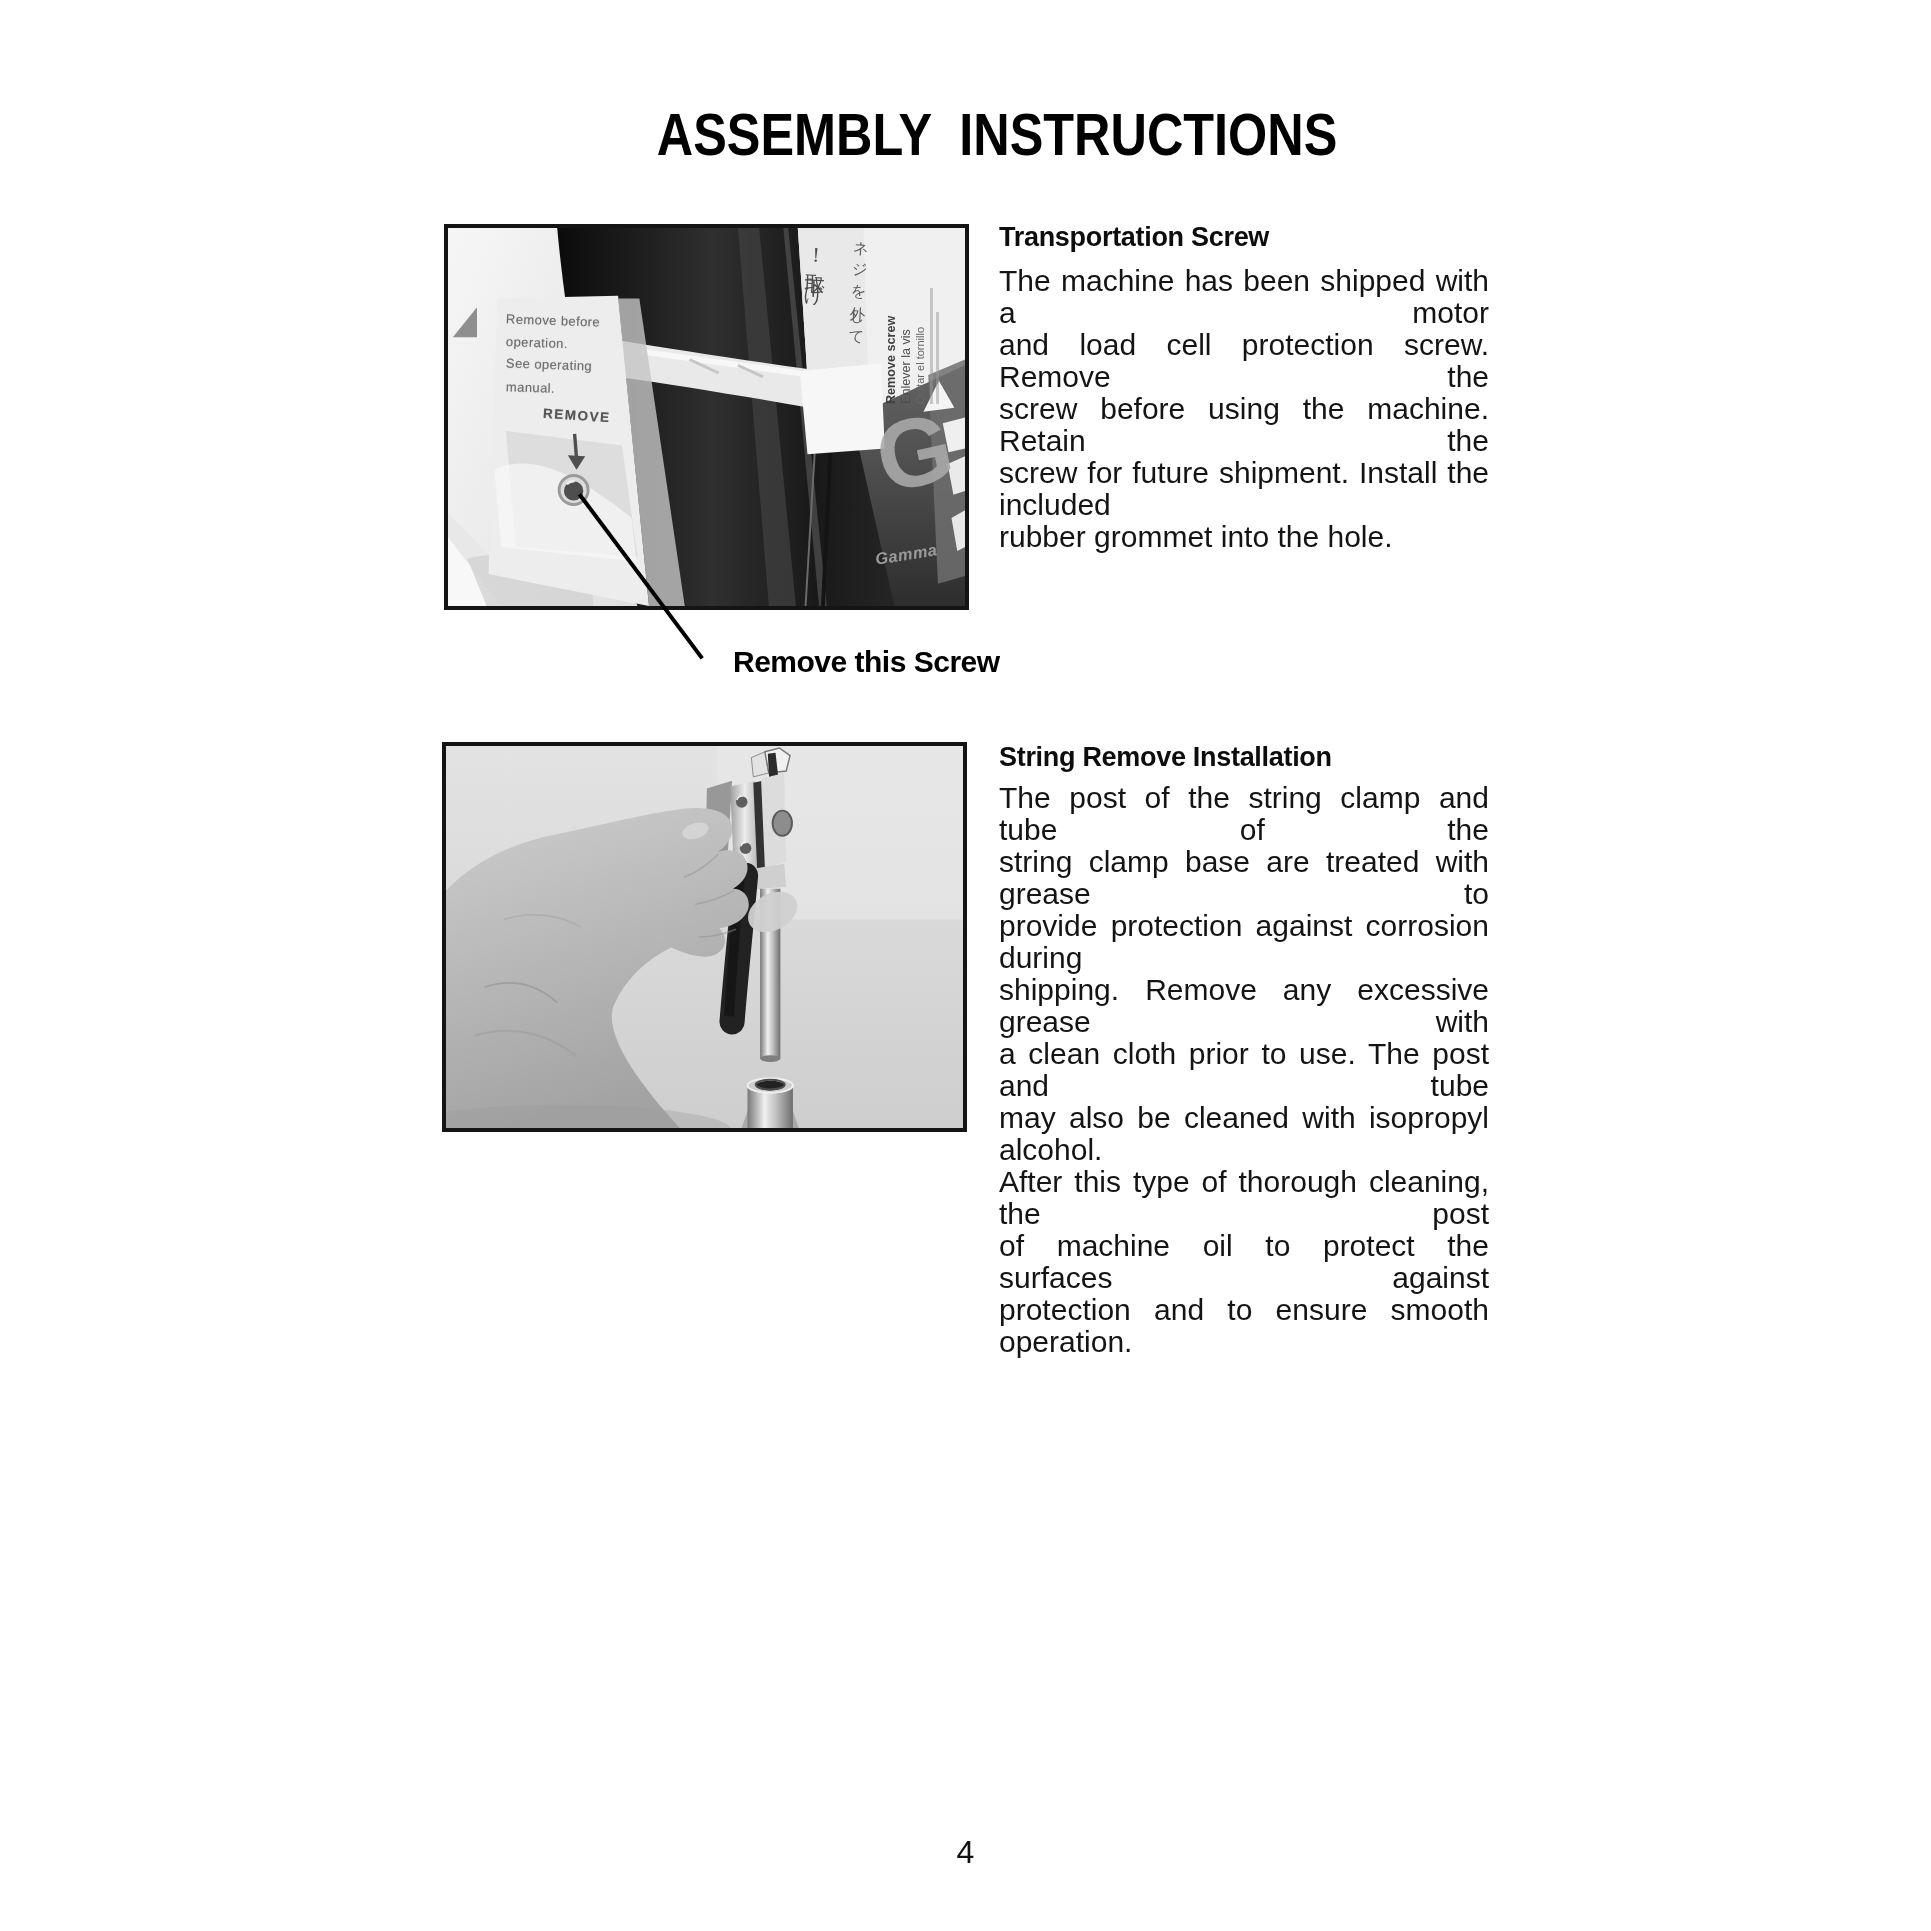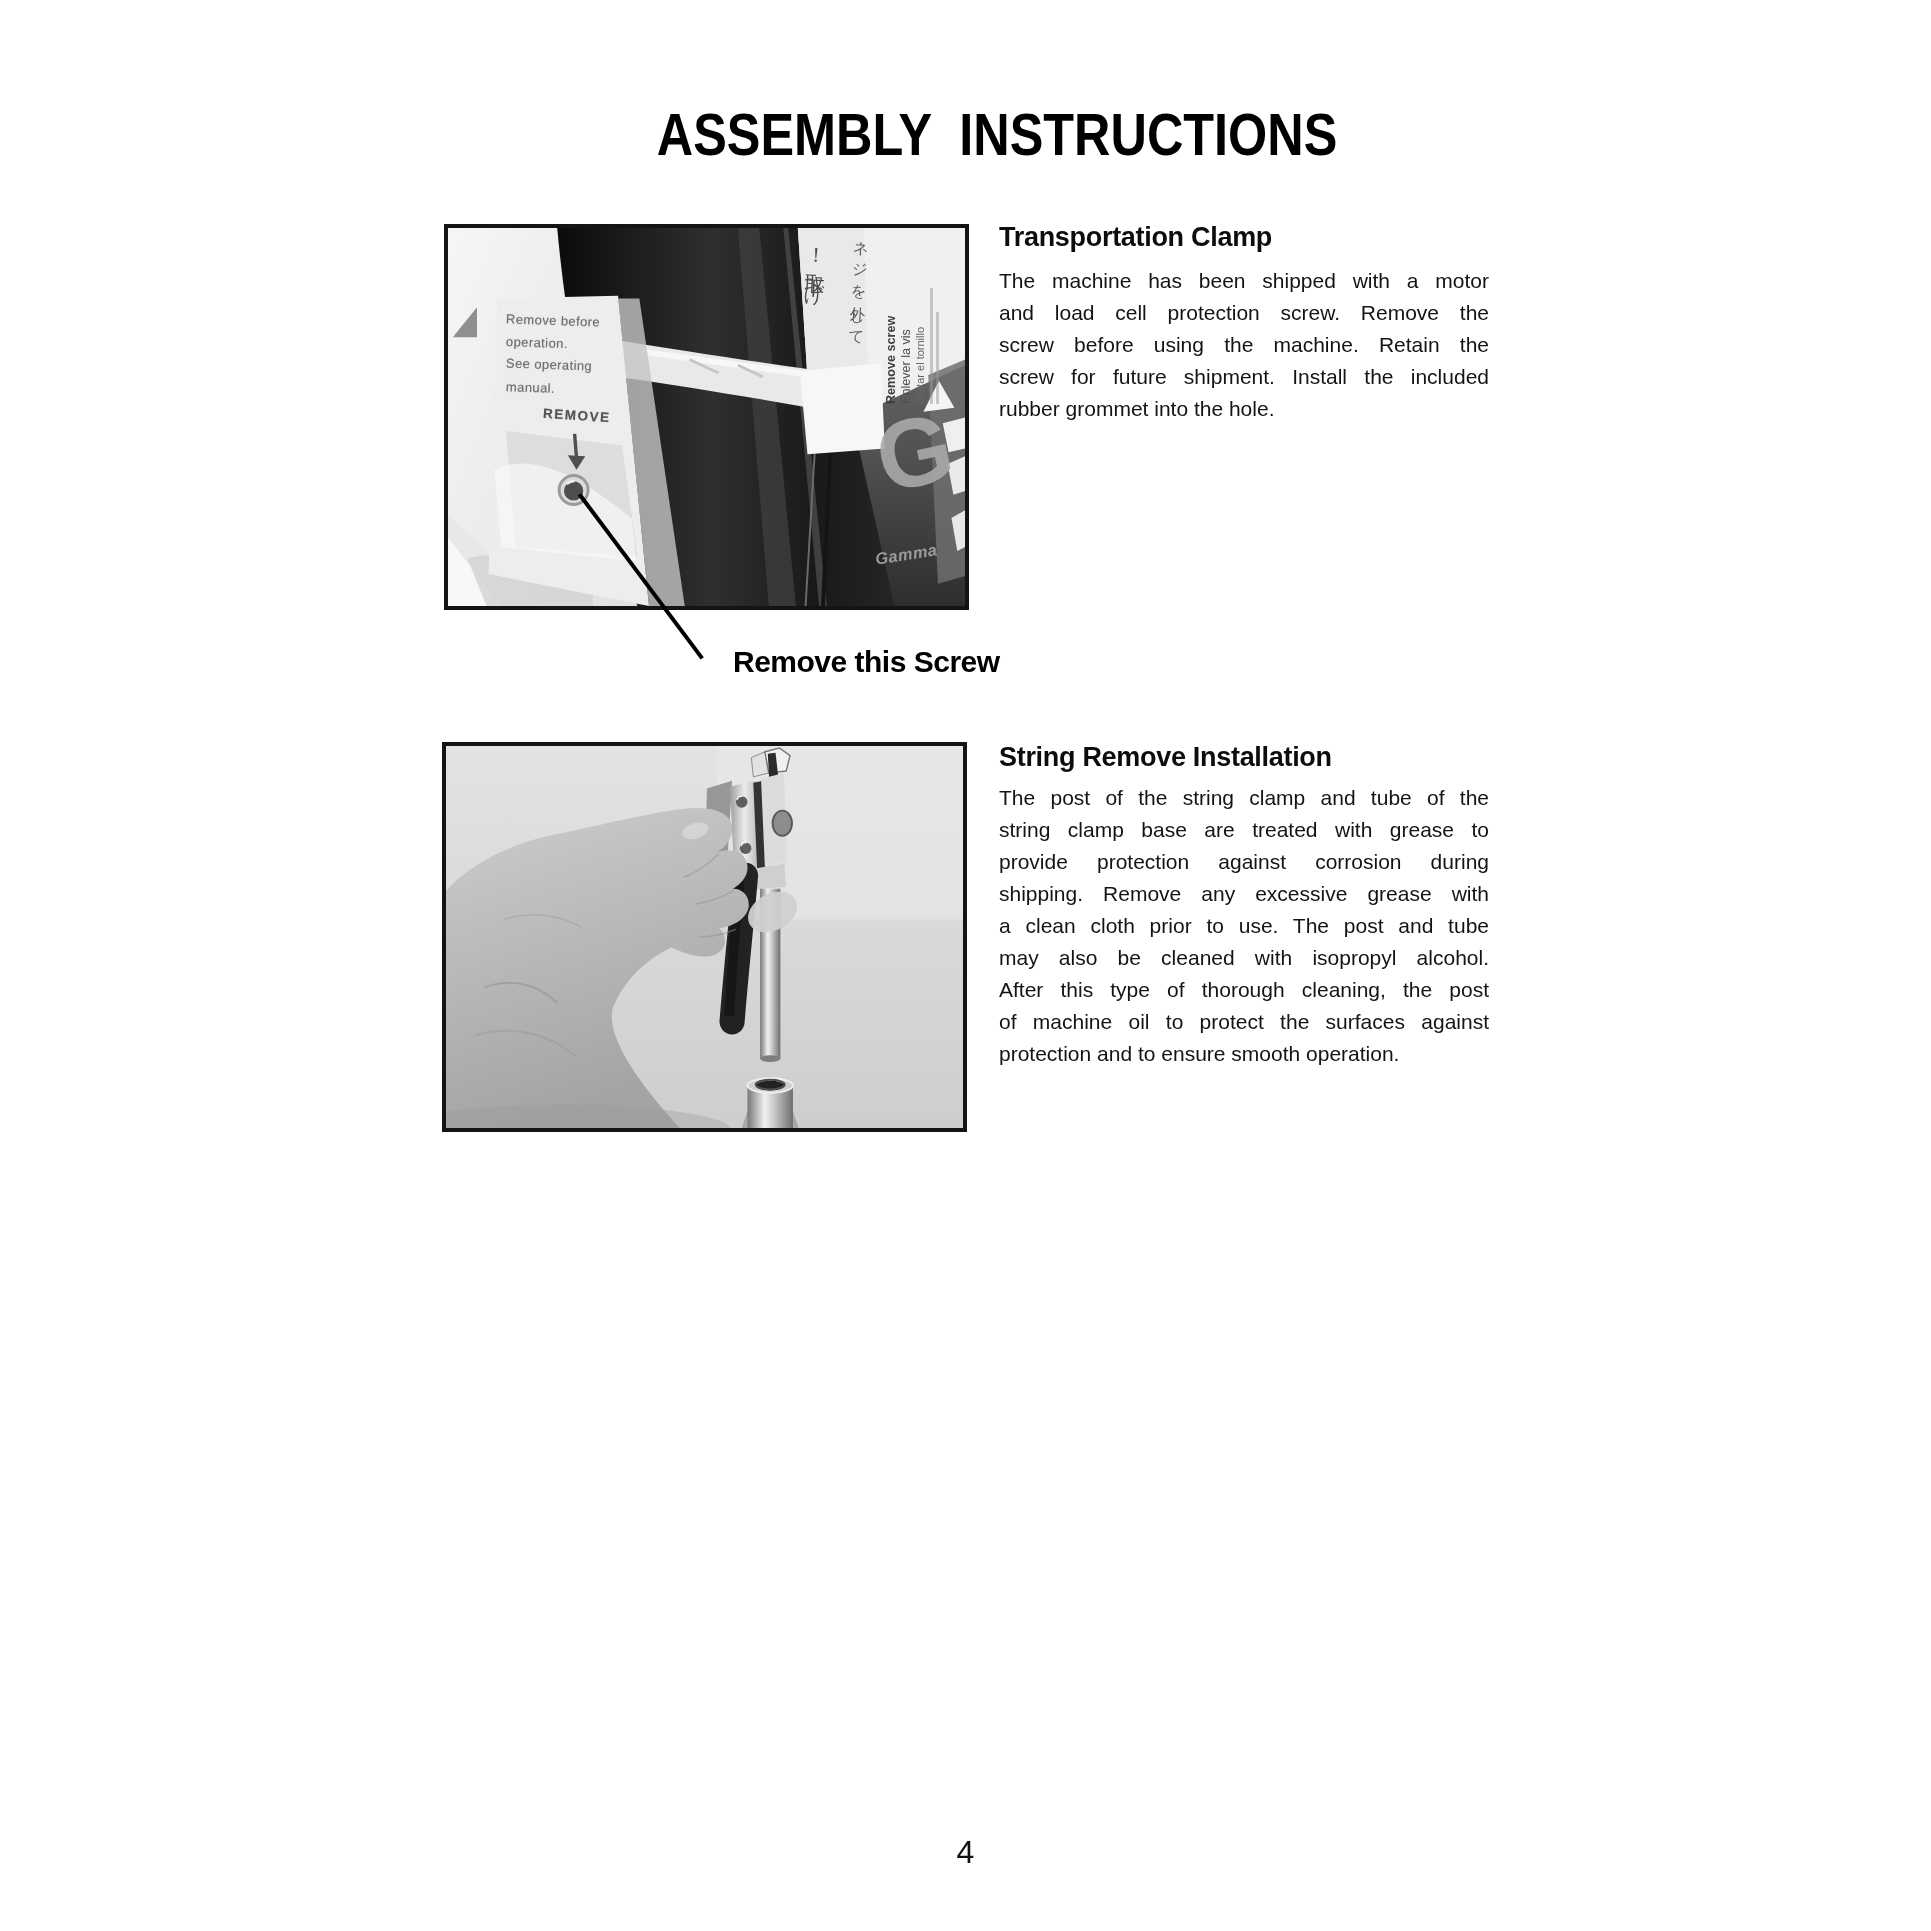--- a/index.html
+++ b/index.html
@@ -37,21 +37,21 @@
 
   .callout-line{position:absolute;left:581px;top:493px;width:205px;height:3.9px;background:#000;
                 transform-origin:0 0;transform:rotate(53.2deg);z-index:5;}
   .caption{position:absolute;left:733px;top:645px;font-size:30px;font-weight:bold;
            letter-spacing:-0.5px;white-space:nowrap;}
 
   .col{position:absolute;left:999px;width:490px;}
   .sec-heading{font-size:27px;font-weight:bold;letter-spacing:-0.3px;color:#0d0d0d;}
   #head1{top:222px;} #head2{top:742px;}
   #body1{top:265px;} #body2{top:782px;}
-  .bodyline{font-size:21px;line-height:32px;color:#141414;
+  .bodyline{font-size:30px;line-height:32px;color:#141414;
             text-align:justify;text-align-last:justify;}
   .bodyline.last{text-align-last:left;}
 
   .pagenum{position:absolute;top:1834px;left:0;width:100%;text-align:center;font-size:32px;color:#111;}
 </style>
 </head>
 <body>
 
 <div class="page">
 
@@ -196,21 +196,21 @@
       <polygon points="306,396 312,378 359,378 365,396" fill="#a9a9a9"></polygon>
       <rect x="312" y="352" width="47" height="44" fill="url(#postg)"></rect>
       <ellipse cx="335.5" cy="352" rx="23.5" ry="7.5" fill="#cfcfcf"></ellipse>
       <ellipse cx="335.5" cy="352" rx="23.5" ry="7.5" fill="none" stroke="#efefef" stroke-width="2"></ellipse>
       <ellipse cx="335.5" cy="352" rx="15" ry="5" fill="#222222"></ellipse>
       <ellipse cx="335.5" cy="351" rx="15" ry="5" fill="none" stroke="#4d4d4d" stroke-width="2"></ellipse>
       <ellipse cx="120" cy="398" rx="175" ry="26" fill="#9b9b9b" opacity="0.35"></ellipse>
     </svg>
   </div>
 
-  <div class="col sec-heading" id="head1">Transportation Clamp</div>
+  <div class="col sec-heading" id="head1">Transportation Screw</div>
   <div class="col" id="body1">
     <div class="bodyline">The machine has been shipped with a motor</div>
     <div class="bodyline">and load cell protection screw.  Remove the</div>
     <div class="bodyline">screw before using the machine.  Retain the</div>
     <div class="bodyline">screw for future shipment.  Install the included</div>
     <div class="bodyline last">rubber grommet into the hole.</div>
   </div>
 
   <div class="col sec-heading" id="head2">String Remove Installation</div>
   <div class="col" id="body2">

